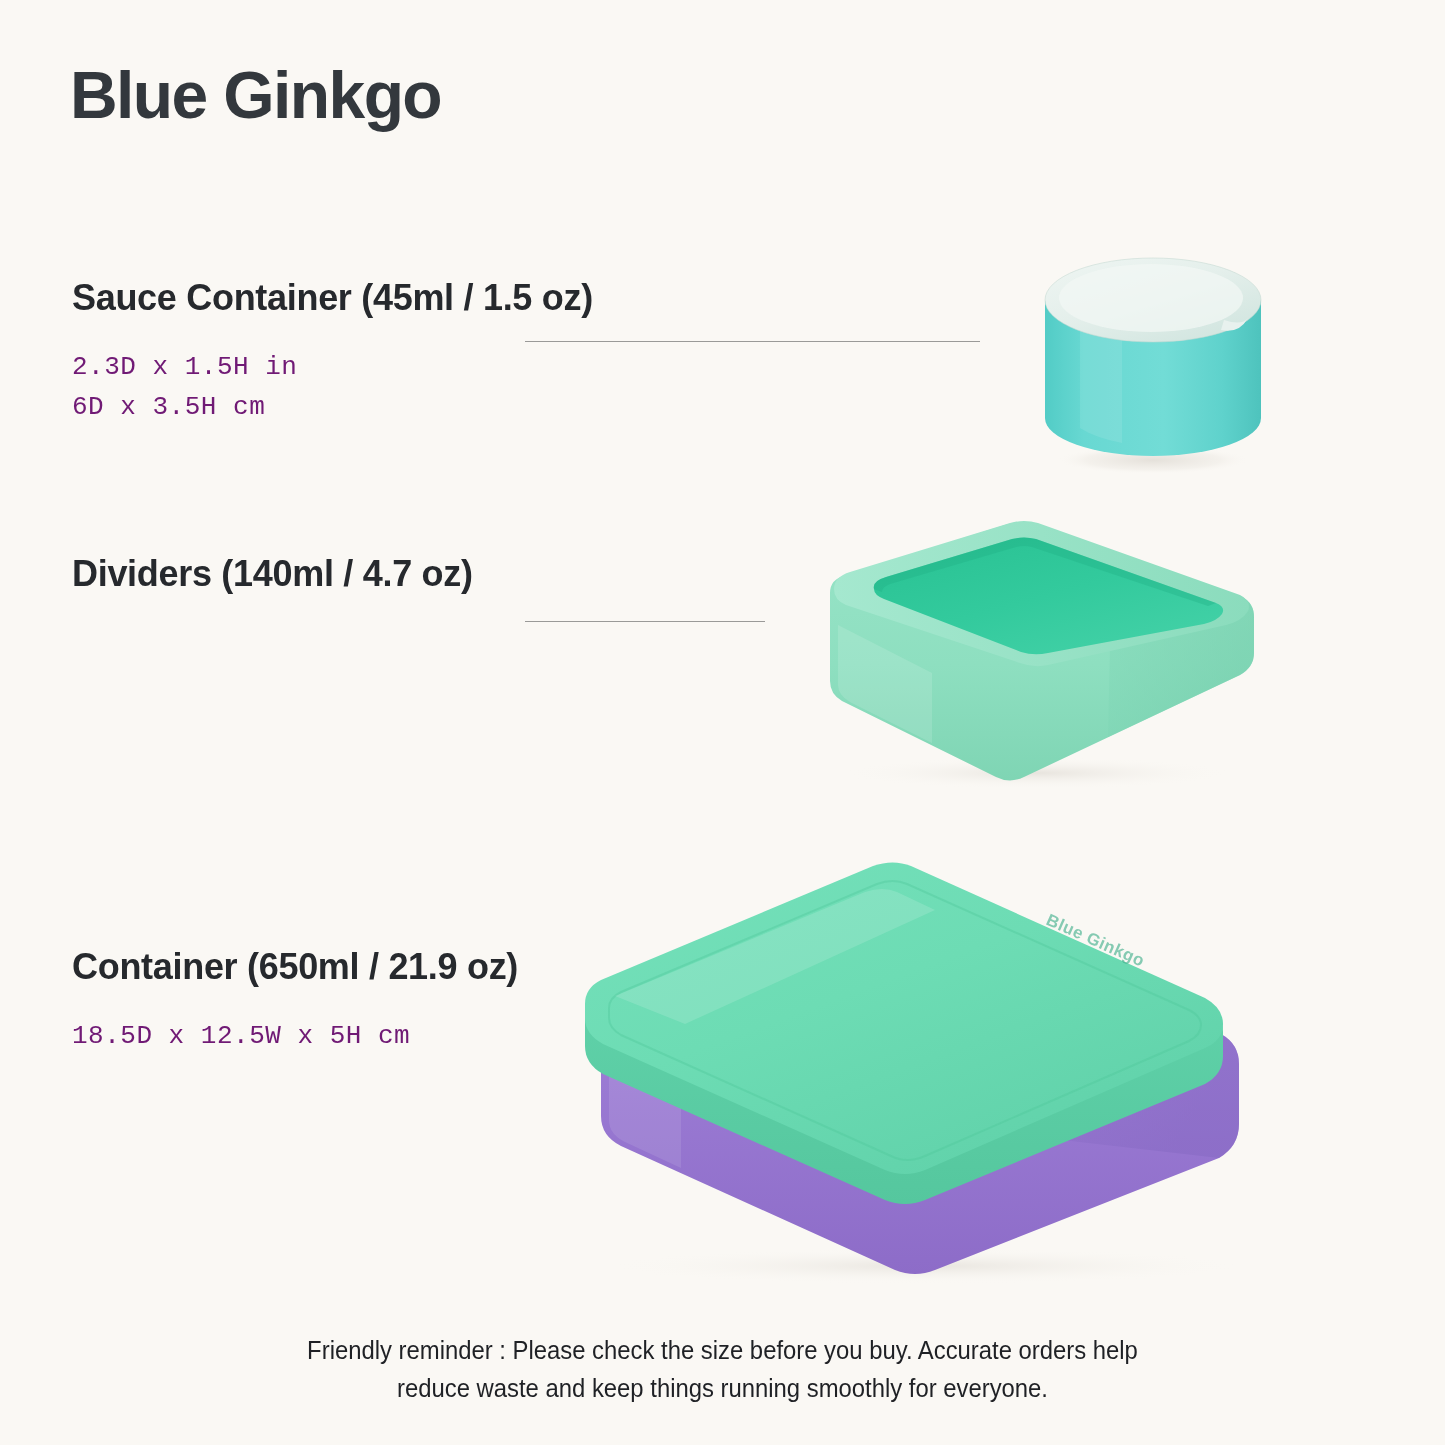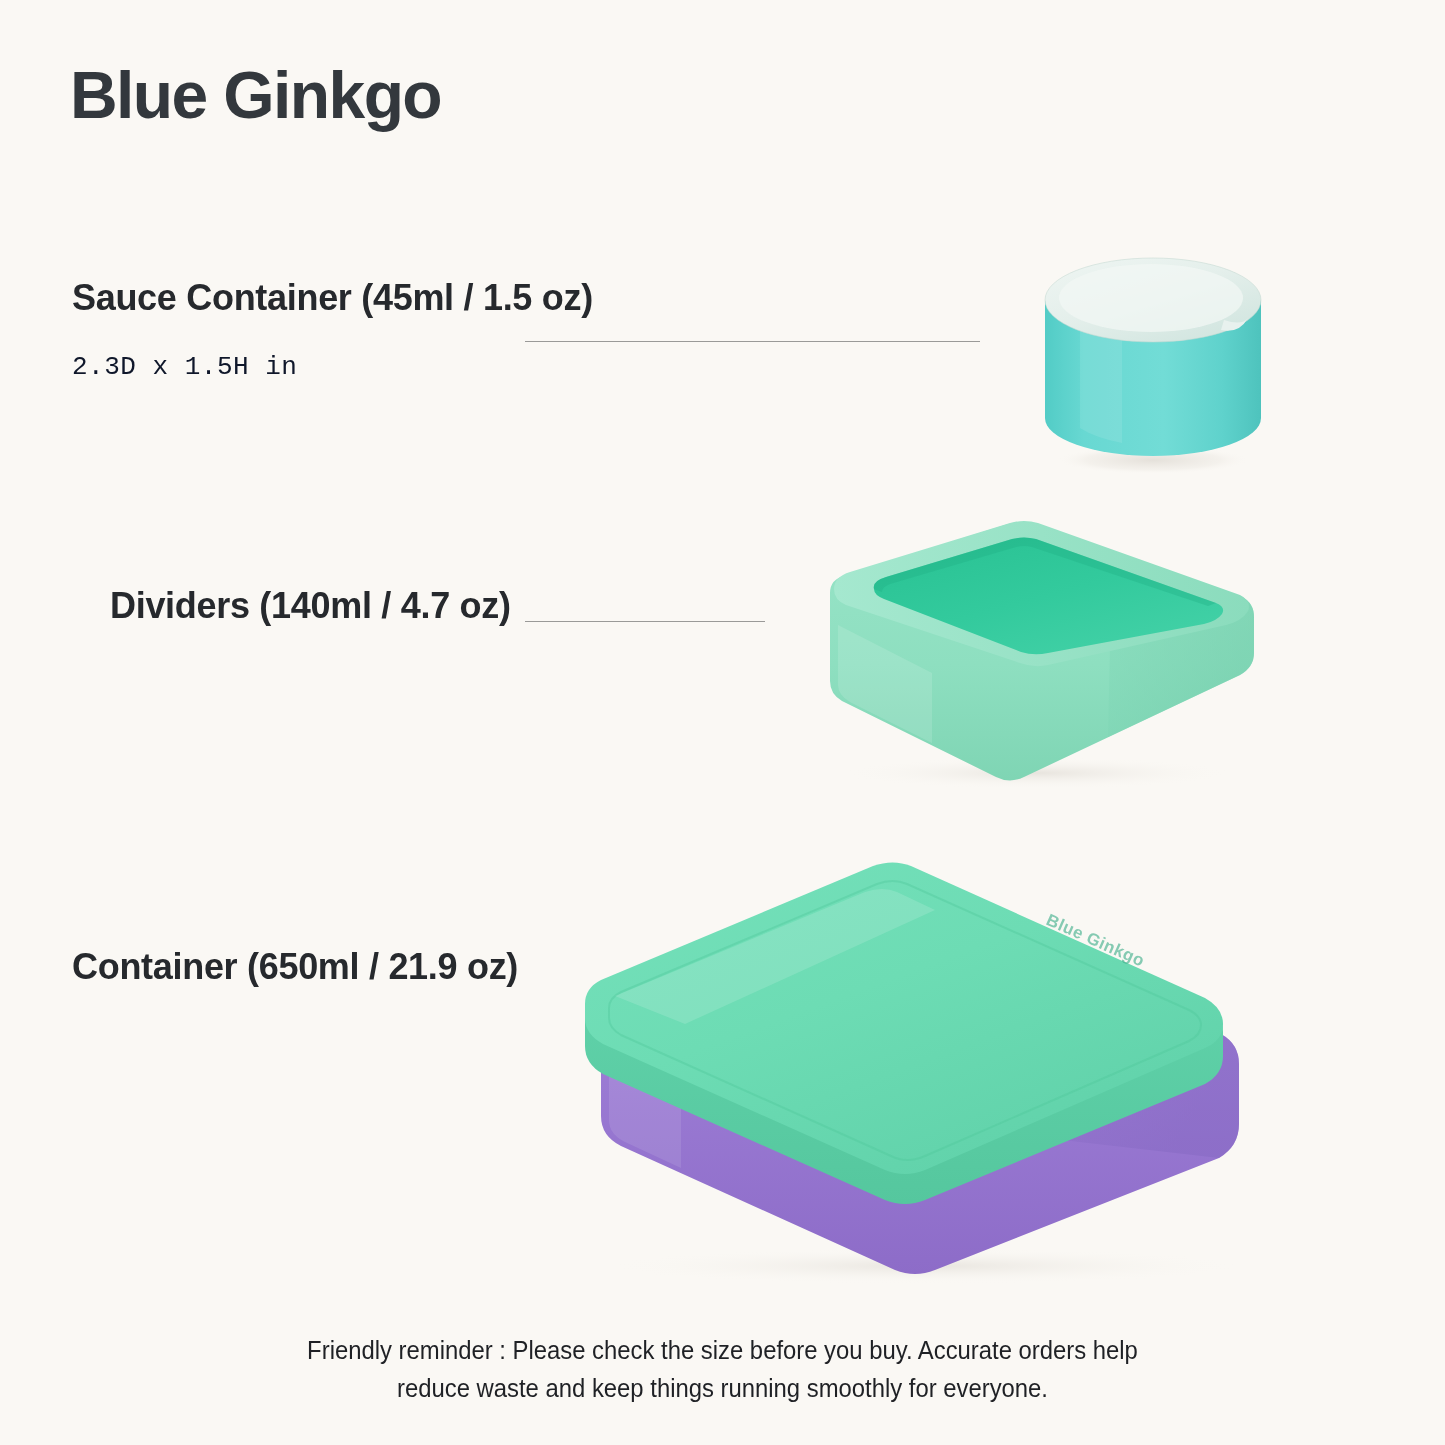--- a/index.html
+++ b/index.html
@@ -46,28 +46,28 @@
     letter-spacing: -0.3px;
     line-height: 1.2;
     white-space: nowrap;
   }
   .spec-dims {
     margin-top: 28px;
   }
   .spec-dim {
     font-family: "Liberation Mono", monospace;
     font-size: 26px;
-    color: #0f172a;
+    color: #701a75;
     line-height: 1.55;
     letter-spacing: 0.5px;
     white-space: nowrap;
   }
 
   #spec-sauce   { top: 276px; }
-  #spec-divider { top: 584px; margin-left: 38px; }
+  #spec-divider { top: 552px; }
   #spec-box     { top: 945px; }
 
   
   .leader {
     position: absolute;
     height: 1px;
     background: #9a9a98;
   }
   #leader-sauce   { left: 525px; top: 341px; width: 455px; }
   #leader-divider { left: 525px; top: 621px; width: 240px; }
@@ -100,32 +100,34 @@
 <body>
 
 <div class="page">
 
   <div class="brand">Blue Ginkgo</div>
 
   <div class="spec" id="spec-sauce">
     <div class="spec-title">Sauce Container (45ml / 1.5 oz)</div>
     <div class="spec-dims">
       <div class="spec-dim">2.3D x 1.5H in</div>
+      <div class="spec-dim">6D x 3.5H cm</div>
     </div>
   </div>
 
   <div class="spec" id="spec-divider">
     <div class="spec-title">Dividers (140ml / 4.7 oz)</div>
     <div class="spec-dims">
     </div>
   </div>
 
   <div class="spec" id="spec-box">
     <div class="spec-title">Container (650ml / 21.9 oz)</div>
     <div class="spec-dims">
+      <div class="spec-dim">18.5D x 12.5W x 5H cm</div>
     </div>
   </div>
 
   <div class="leader" id="leader-sauce"></div>
   <div class="leader" id="leader-divider"></div>
 
   <div class="product" id="art-sauce">
     <svg viewBox="0 0 270 250" xmlns="http://www.w3.org/2000/svg">
       <defs>
         <linearGradient id="sauceBody" x1="0" y1="0" x2="1" y2="0">

